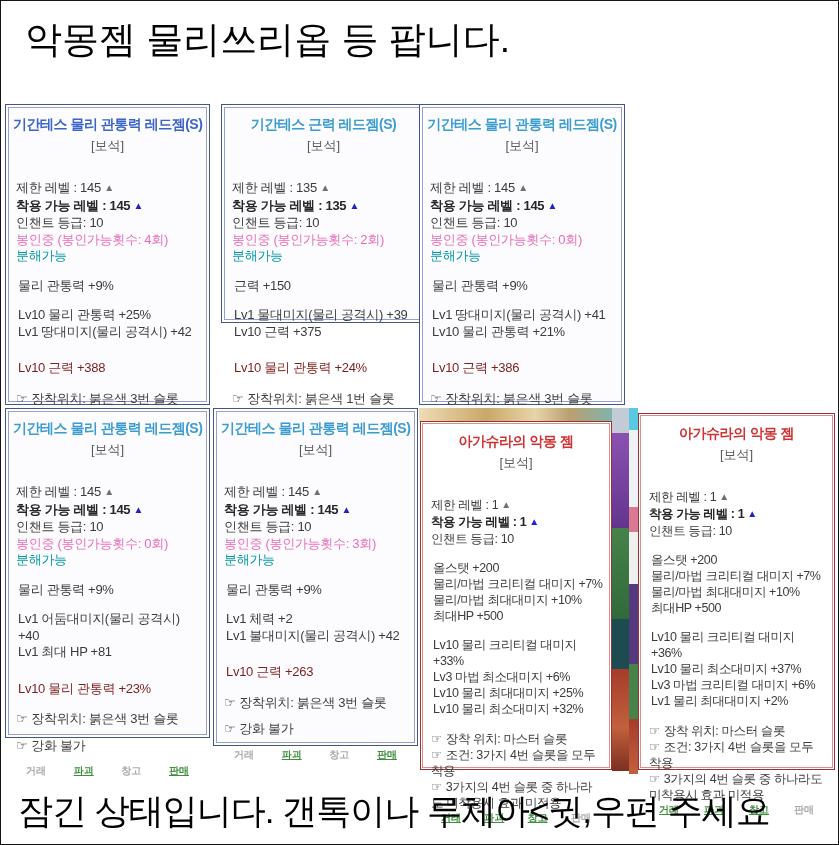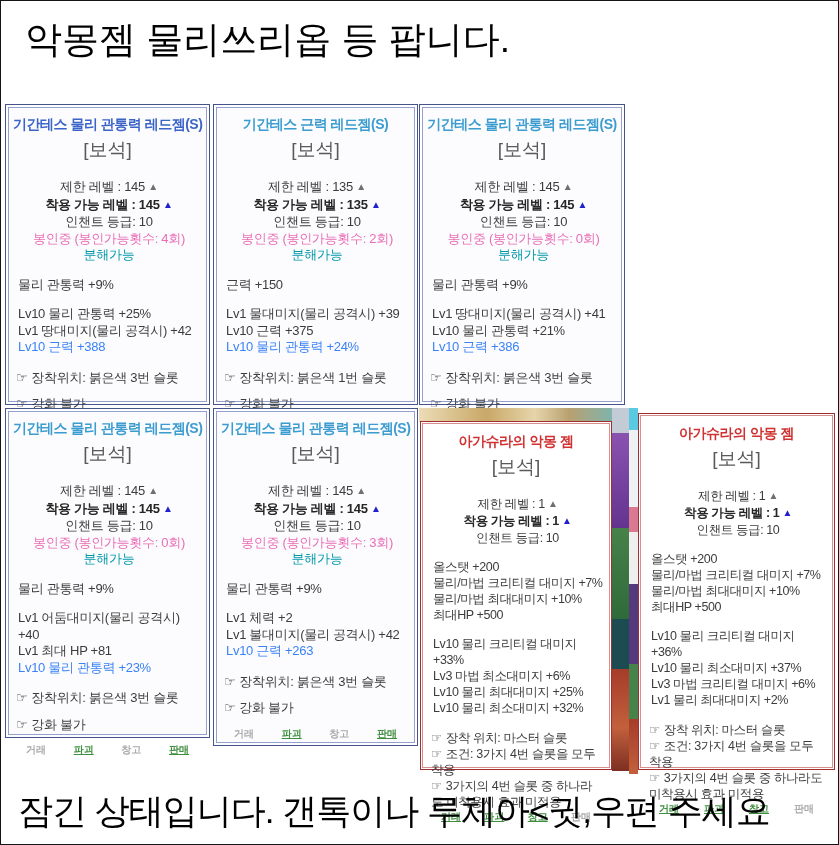--- a/index.html
+++ b/index.html
@@ -20,21 +20,21 @@
     font-size: 37px; font-weight: 400; color: #000;
     letter-spacing: 0px; white-space: nowrap; margin-left: 15px;
   }
   #footer-note {
     position: absolute; top: 787px; left: 17px;
     font-size: 35px; font-weight: 400; color: #000;
     letter-spacing: -1px; white-space: nowrap;
   }
   .panel-wrap { position: absolute; padding-left: 12px; }
   .pos1 { left: 4px;   top: 103px; width: 205px; height: 301px; }
-  .pos2 { left: 212px; top: 103px; width: 205px; height: 301px; }
+  .pos2 { left: 220px; top: 103px; width: 205px; height: 219px; }
   .pos3 { left: 418px; top: 103px; width: 206px; height: 301px; }
   .pos4 { left: 4px;   top: 407px; width: 205px; height: 330px; }
   .pos5 { left: 212px; top: 407px; width: 205px; height: 338px; }
   .pos6 { left: 418px; top: 407px; width: 212px; height: 363px; }
   .pos7 { left: 628px; top: 407px; width: 208px; height: 366px; }
 
   .panel {
     position: absolute; inset: 0;
     display: flex; flex-direction: column;
     padding: 9px 7px 8px 7px;
@@ -72,33 +72,33 @@
       #5ac9e2 0%, #5ac9e2 6%, #eef2f5 6%, #eef2f5 27%,
       #da7a92 27%, #da7a92 34%, #efefef 34%, #efefef 48%,
       #54397c 48%, #54397c 70%, #47824a 70%, #47824a 85%,
       #a63c2a 85%, #c2603c 100%);
   }
 
   .p-title {
     text-align: center; font-weight: 700; font-size: 14px;
     letter-spacing: -0.5px; margin-top: 2px; white-space: nowrap;
   }
-  .p-cat { text-align: center; color: #5a5a5a; font-size: 19px; margin-top: 3px; }
-  .p-info { margin-top: 16px; padding-left: 3px; text-align: center; }
+  .p-cat { text-align: center; color: #5a5a5a; font-size: 13px; margin-top: 3px; }
+  .p-info { margin-top: 25px; padding-left: 3px; }
   .line { line-height: 16.5px; letter-spacing: -0.3px; }
   .red .line { line-height: 16px; font-size: 12.5px; letter-spacing: -0.4px; }
   .line.strong { font-weight: 700; color: #262626; }
   .line.seal { color: #e86cb6; }
   .line.decompose { color: #0098a8; }
   .tri { font-size: 10px; position: relative; top: -1px; }
   .tri.gray { color: #6f6f6f; }
   .tri.blue { color: #2020cc; }
   .p-base { margin-top: 13px; padding-left: 5px; }
   .p-lv { margin-top: 13px; padding-left: 5px; }
-  .line.purple { color: #3b82f6; }
+  .line.purple { color: #7f1d1d; margin-top: 20px; }
   .p-notes { margin-top: 14px; padding-left: 3px; }
   .note { line-height: 16.5px; letter-spacing: -0.3px; margin-bottom: 10px; }
   .red .note { margin-bottom: 0; line-height: 16px; font-size: 12.5px; letter-spacing: -0.4px; }
   .hand { margin-right: 4px; }
   .p-buttons {
     margin-top: auto;
     display: flex; justify-content: space-between;
     padding: 0 13px 6px 13px;
     font-size: 10px; font-weight: 700;
   }

